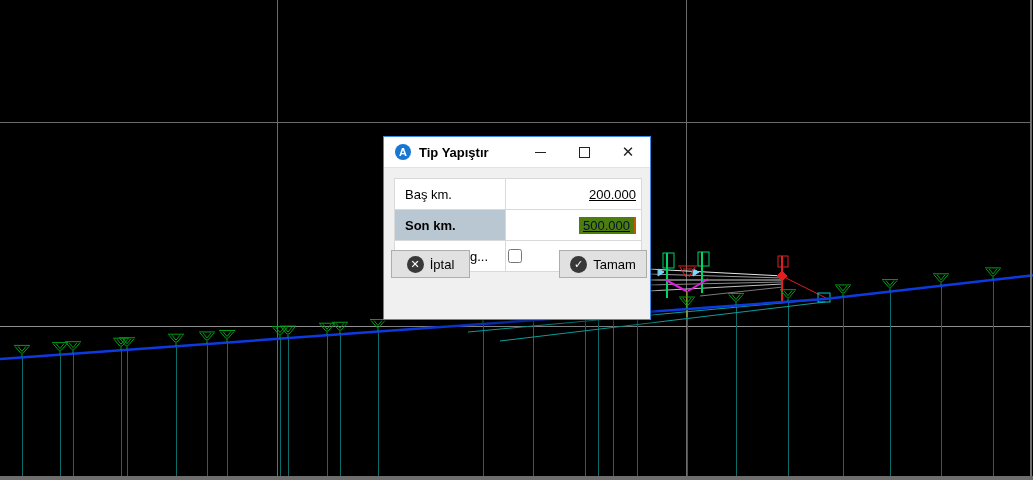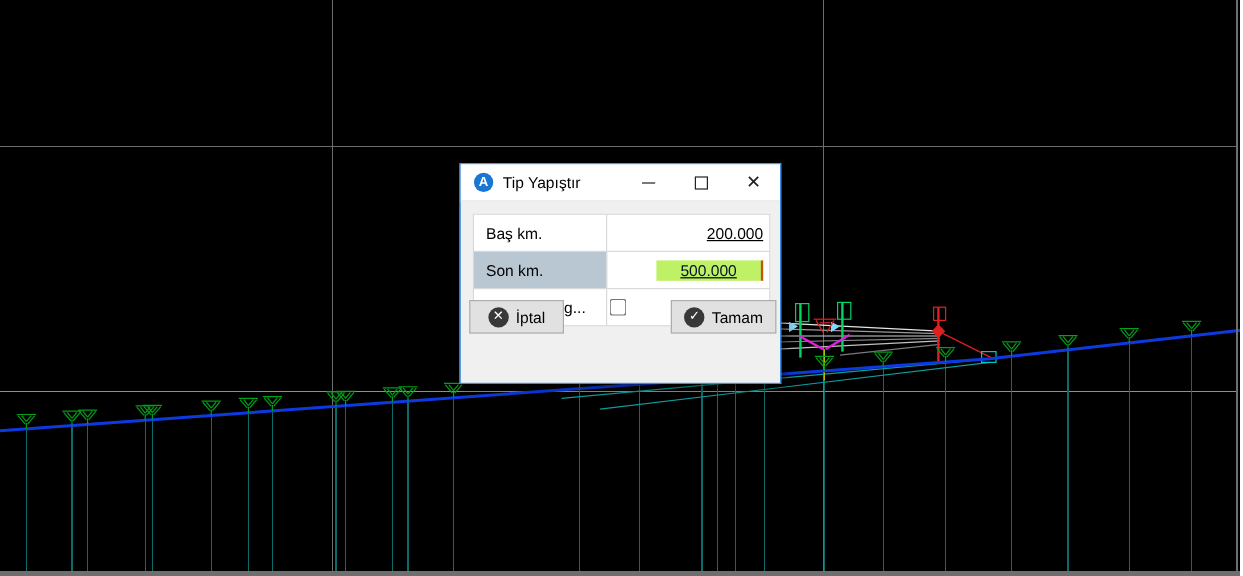--- a/index.html
+++ b/index.html
@@ -9,38 +9,38 @@
   #canvas{position:absolute;left:0;top:0;width:1036px;height:480px;background:#000;}
   
   .dialog{position:absolute;left:383px;top:136px;width:266px;height:182px;
           background:#f0f0f0;border:1px solid #3d8ae0;
           box-shadow:3px 3px 8px rgba(0,0,0,.55);font-size:13px;color:#000;}
   .titlebar{height:30px;background:#fff;display:flex;align-items:center;
             border-bottom:1px solid #e3e3e3;}
   .app-icon{width:16px;height:16px;border-radius:50%;background:#1976d2;color:#fff;
             font-size:11px;font-weight:bold;line-height:16px;text-align:center;
             margin:0 8px 0 11px;flex:0 0 auto;}
-  .title-text{flex:1 1 auto;white-space:nowrap;}
+  .title-text{flex:1 1 auto;white-space:nowrap;font-weight:bold;}
   .win-controls{display:flex;align-items:center;height:100%;}
   .win-btn{width:44px;height:100%;display:flex;align-items:center;justify-content:center;
            color:#222;font-size:13px;cursor:default;}
   .win-btn.min span{display:block;width:11px;height:0;border-top:1px solid #222;}
   .win-btn.max span{display:block;width:9px;height:9px;border:1px solid #222;}
   .win-btn.close{font-size:15px;}
   .dlg-body{position:relative;height:115px;}
   .field-table{position:absolute;left:10px;top:10px;width:246px;
                border:1px solid #d9d9d9;background:#fff;border-collapse:collapse;}
   .frow{display:flex;height:30px;border-bottom:1px solid #d9d9d9;align-items:stretch;}
   .frow:last-child{border-bottom:none;}
   .fcell-label{width:111px;border-right:1px solid #d9d9d9;display:flex;align-items:center;
                padding-left:10px;box-sizing:border-box;}
   .fcell-value{flex:1;display:flex;align-items:center;justify-content:flex-end;
                padding-right:5px;box-sizing:border-box;text-decoration:underline;}
-  .frow.selected .fcell-label{background:#b9c7d3;}
-  .sel-text{background:#bef264;color:#041230;padding:1px 20px;margin-left:34px;}
+  .frow.selected .fcell-label{background:#b9c7d3;font-weight:bold;}
+  .sel-text{background:#4d7c0f;color:#041230;padding:1px 4px;margin-left:34px;}
   .caret{display:inline-block;width:2px;height:17px;background:#c05a00;margin-left:0;}
   .fcell-value.left{justify-content:flex-start;padding-left:2px;}
   .fcell-value input[type=checkbox]{width:14px;height:14px;margin:0;accent-color:#fff;}
   .dlg-footer{position:absolute;left:0;bottom:0;width:100%;height:36px;}
   .dlg-btn{position:absolute;top:3px;height:28px;background:#e1e1e1;border:1px solid #adadad;
            display:flex;align-items:center;justify-content:center;gap:6px;
            font-size:13px;padding:0;box-sizing:border-box;cursor:default;}
   .dlg-btn .circ{width:17px;height:17px;border-radius:50%;background:#383838;color:#fff;
                  font-size:11px;line-height:17px;text-align:center;flex:0 0 auto;}
   #btn-cancel{left:7px;width:79px;}

